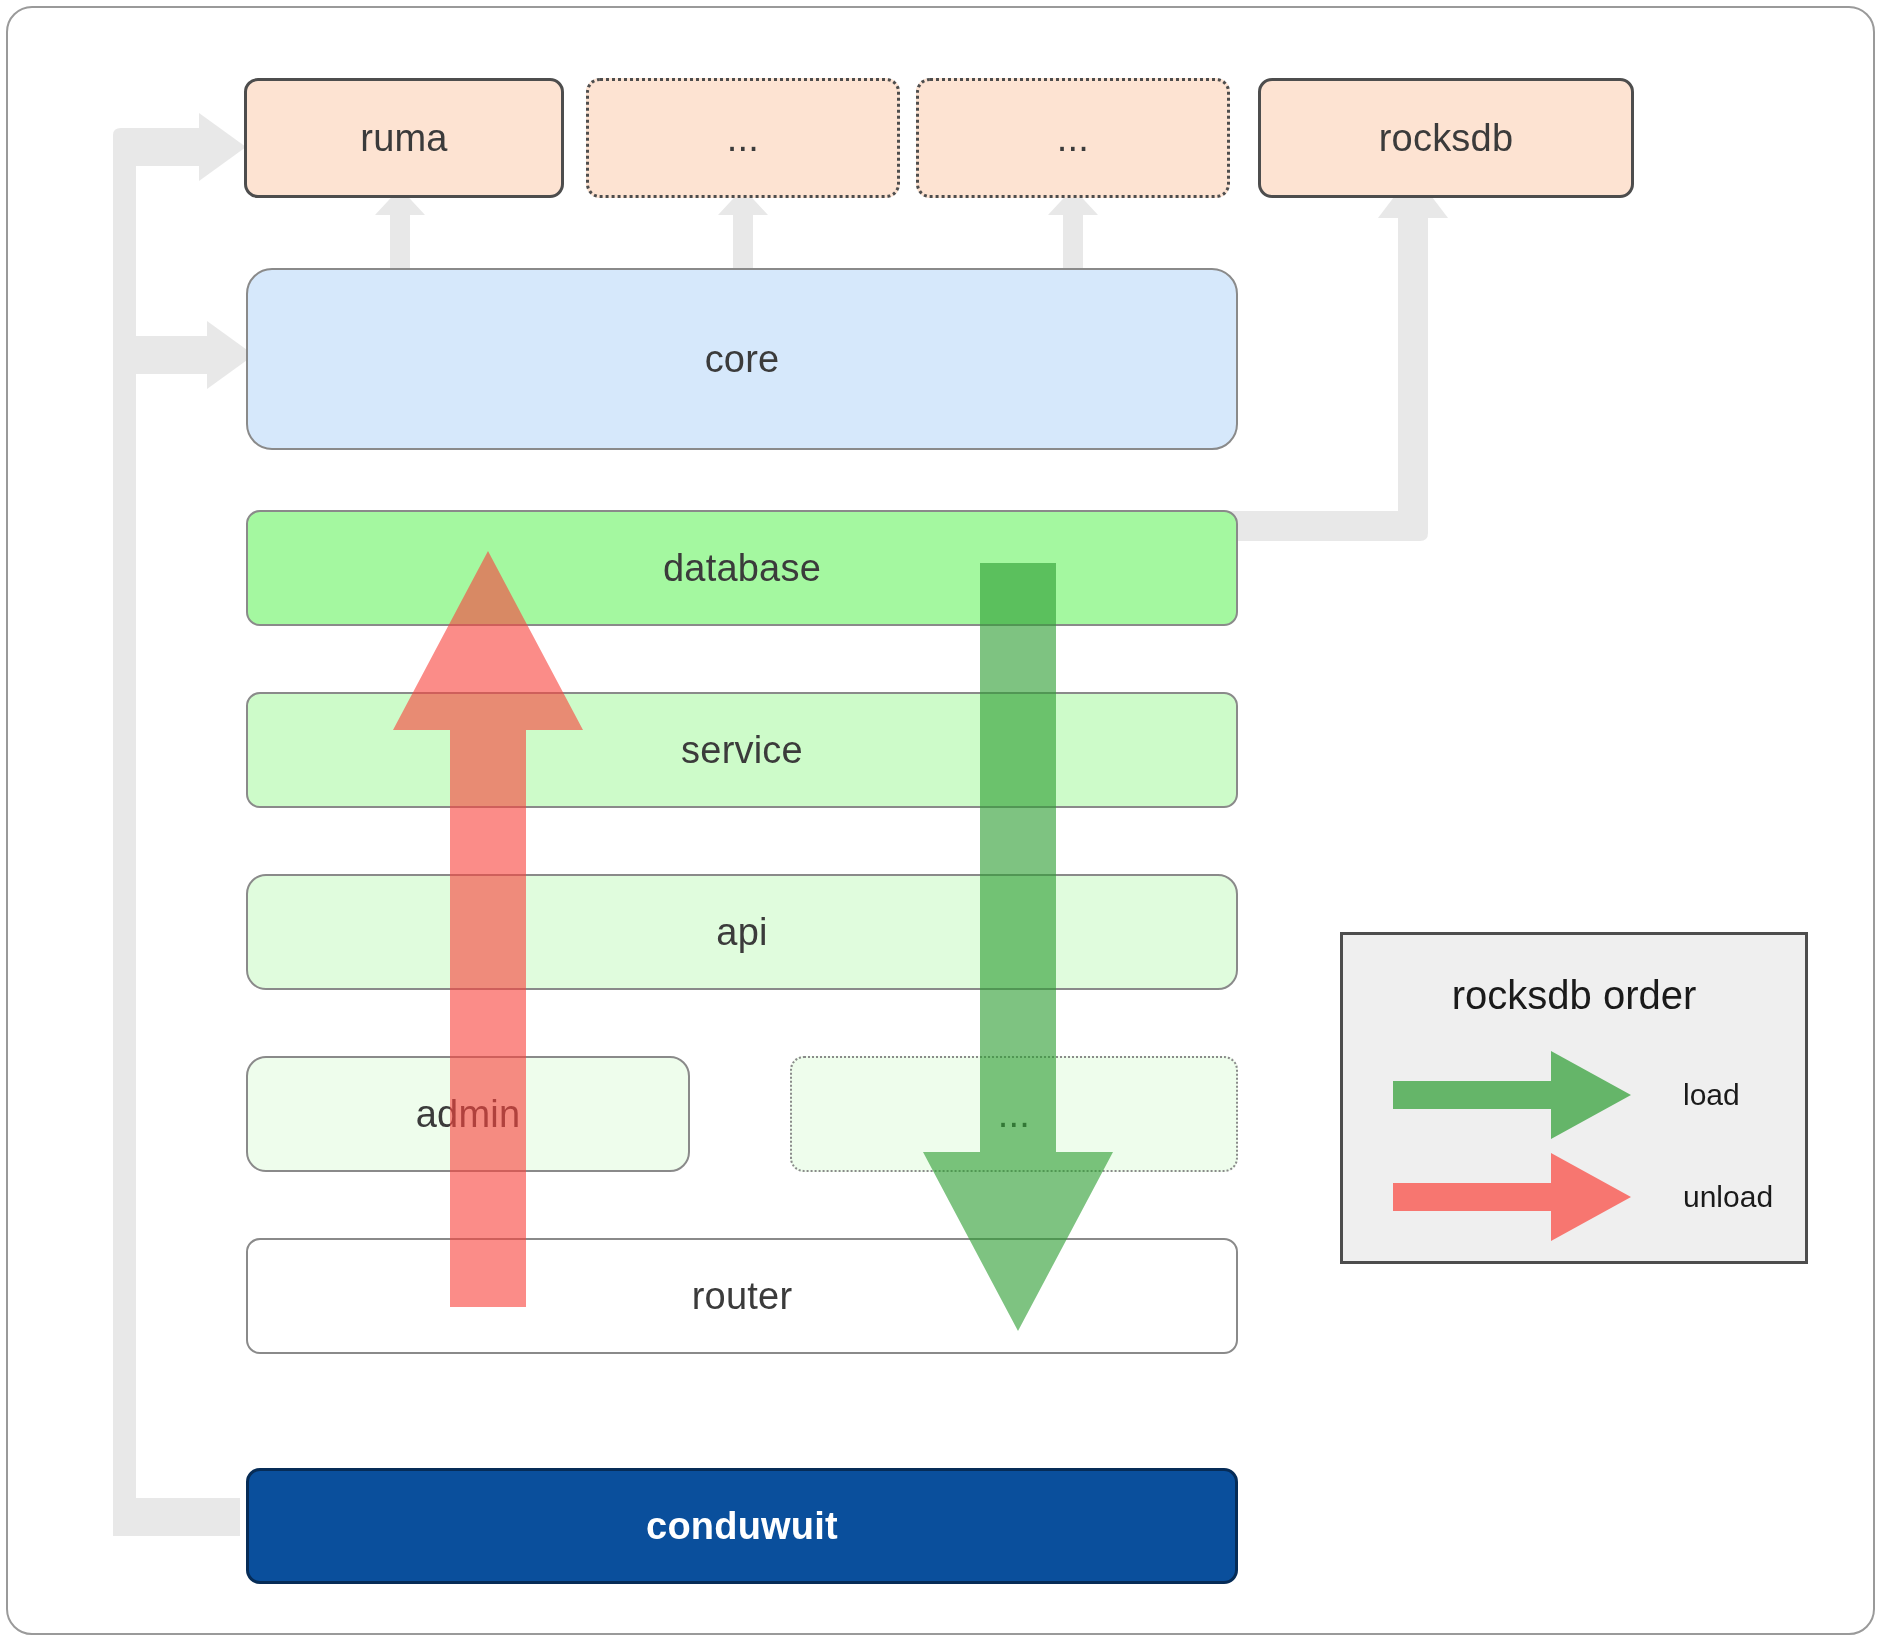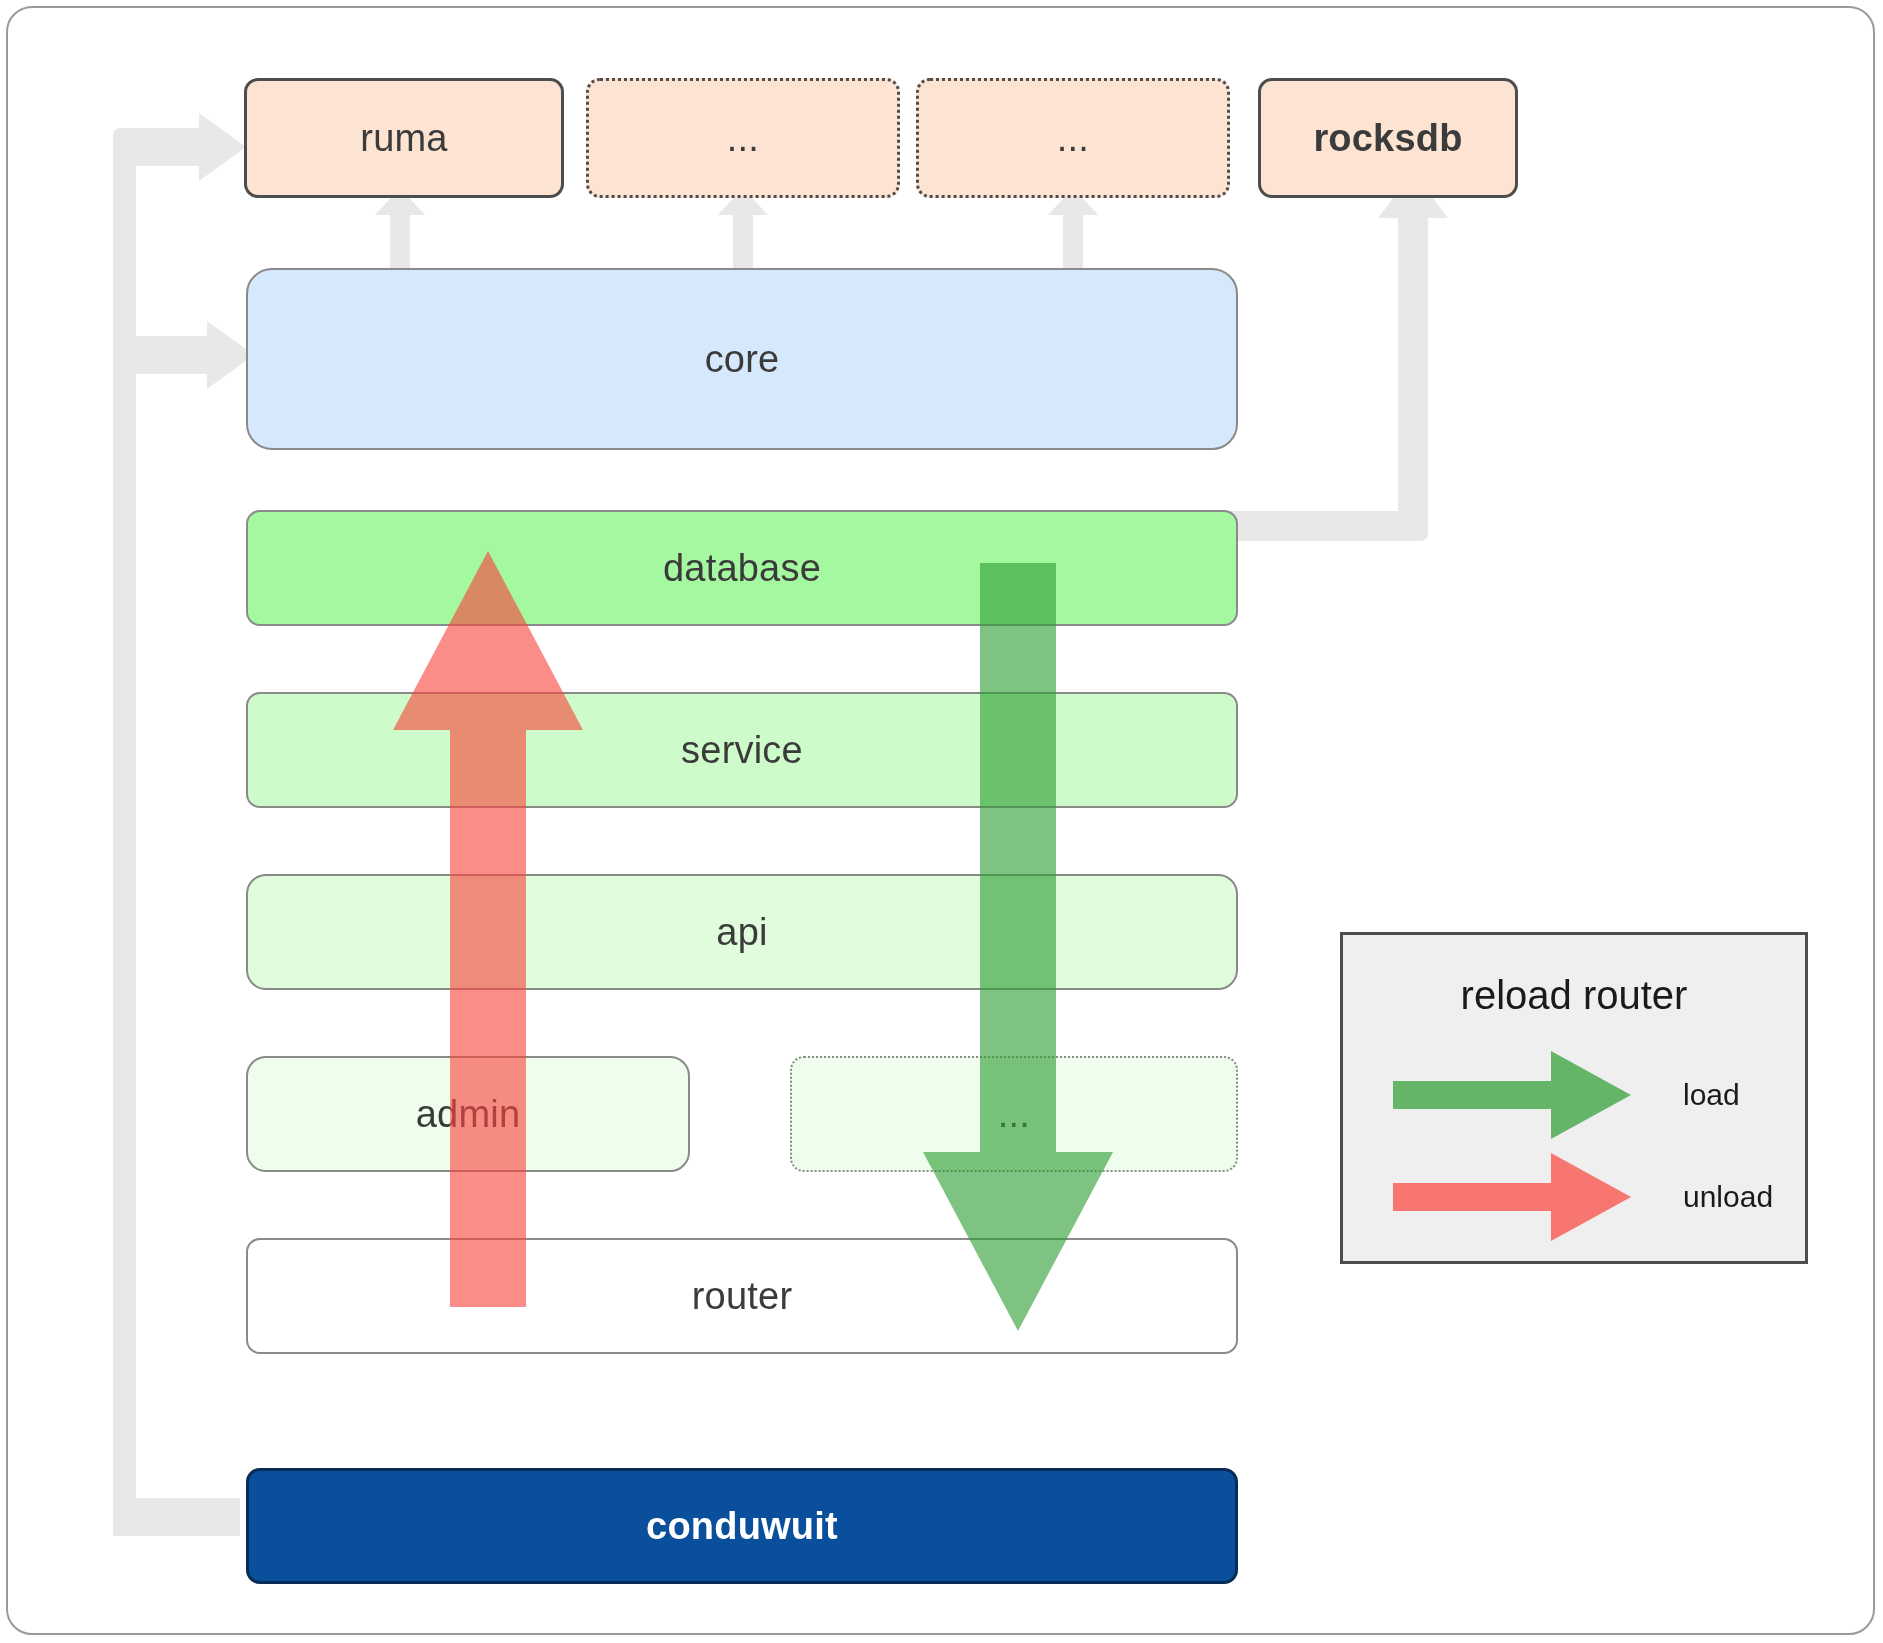--- a/index.html
+++ b/index.html
@@ -173,21 +173,21 @@
   </div>
 
   <div class="node crate dotted" style="left:586px; top:78px; width:314px; height:120px;">
     <span>...</span>
   </div>
 
   <div class="node crate dotted" style="left:916px; top:78px; width:314px; height:120px;">
     <span>...</span>
   </div>
 
-  <div class="node crate" style="left:1258px; top:78px; width:260px; height:120px;font-weight:bold;">
+  <div class="node crate" style="left:1258px; top:78px; width:376px; height:120px;">
     <span>rocksdb</span>
   </div>
 
   <div class="node layer-core" style="left:246px; top:268px; width:992px; height:182px;">
     <span>core</span>
   </div>
 
   <div class="node layer-database" style="left:246px; top:510px; width:992px; height:116px;">
     <span>database</span>
   </div>
@@ -221,21 +221,21 @@
     <g opacity="0.62">
       <path d="M 450 1307 L 450 730 L 393 730 L 488 551 L 583 730 L 526 730 L 526 1307 Z" fill="#f9463f"></path>
     </g>
 
     <g opacity="0.62">
       <path d="M 980 563 L 1056 563 L 1056 1152 L 1113 1152 L 1018 1331 L 923 1152 L 980 1152 Z" fill="#2f9e34"></path>
     </g>
   </svg>
 
   <div id="legend">
-    <div id="legend-title">reload router</div>
+    <div id="legend-title">rocksdb order</div>
 
     <div class="legend-row" style="top:110px;">
       <svg class="legend-arrow" width="260" height="100" viewBox="0 0 260 100">
         <g opacity="0.72">
           <path d="M 10 36 L 168 36 L 168 6 L 248 50 L 168 94 L 168 64 L 10 64 Z" fill="#2f9e34"></path>
         </g>
       </svg>
       <span class="legend-label">load</span>
     </div>
 

